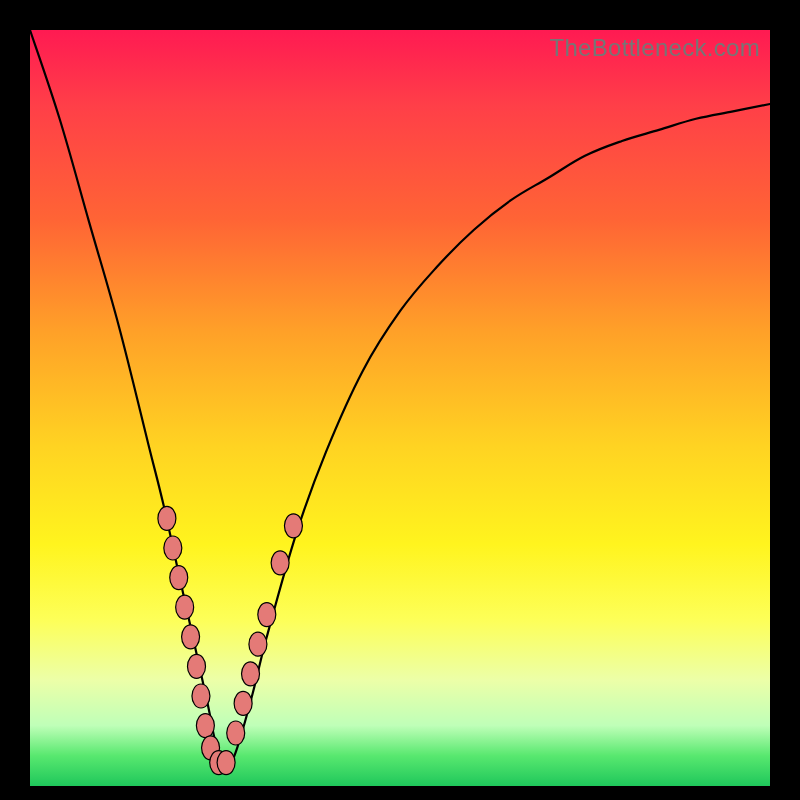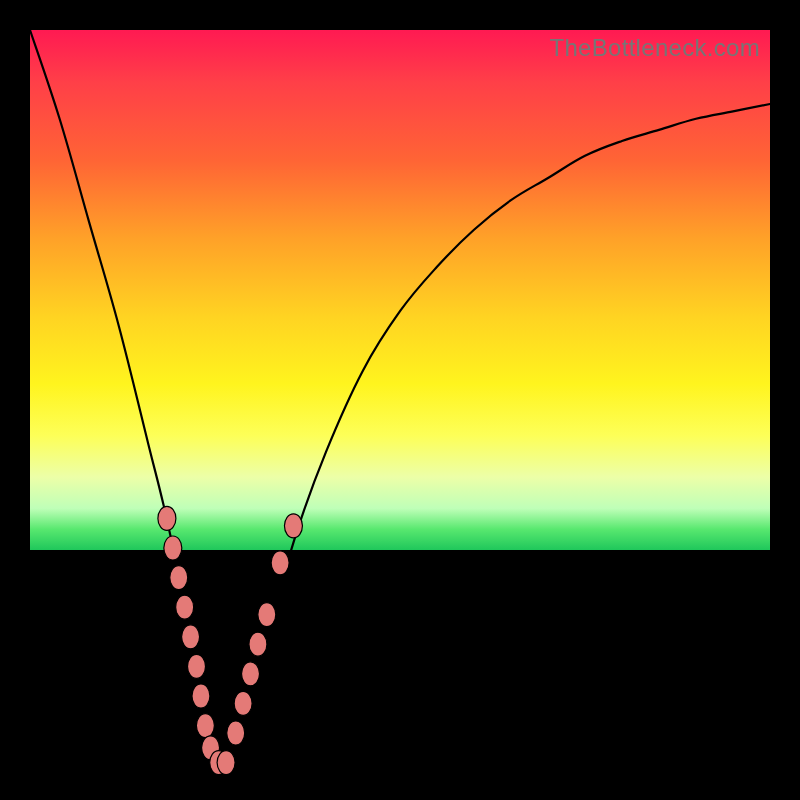--- a/index.html
+++ b/index.html
@@ -17,21 +17,21 @@
     top: 0;
     width: 800px;
     height: 800px;
     background: #000;
   }
   .plot {
     position: absolute;
     left: 30px;
     top: 30px;
     width: 740px;
-    height: 520px;
+    height: 756px;
     
     background: linear-gradient(
       to bottom,
       #ff1a52 0%,
       #ff3f48 10%,
       #ff6435 25%,
       #ffa128 40%,
       #ffd322 55%,
       #fff41e 68%,
       #fdff58 78%,

